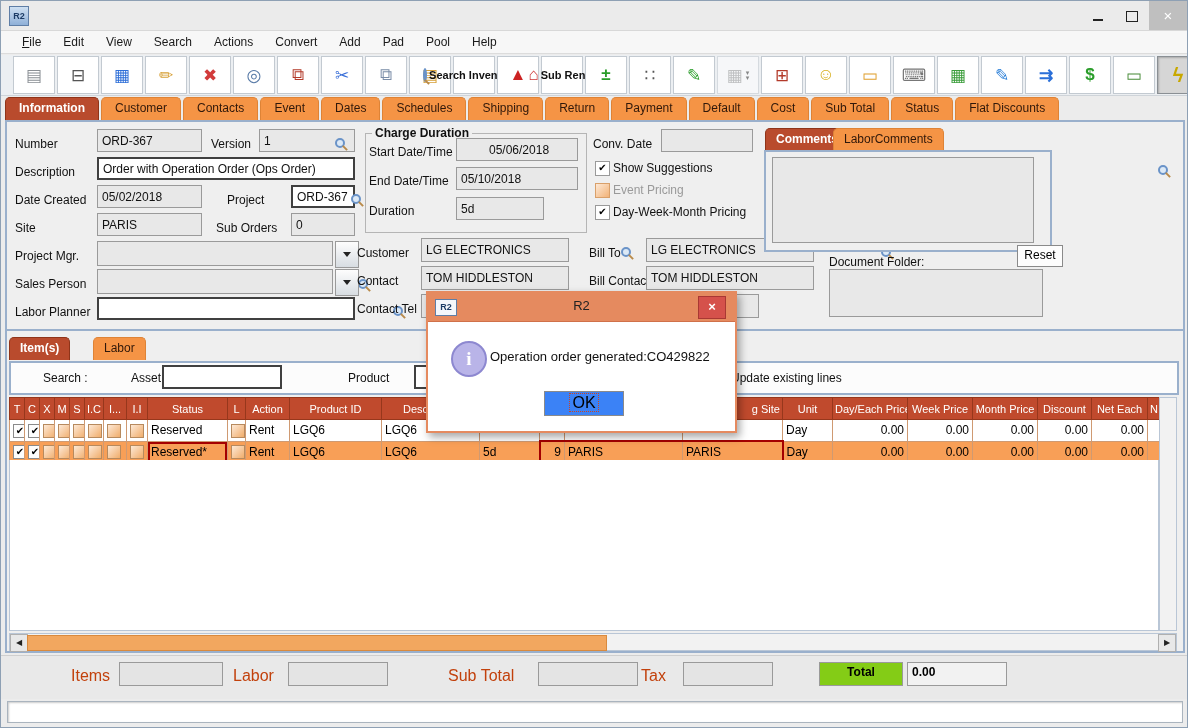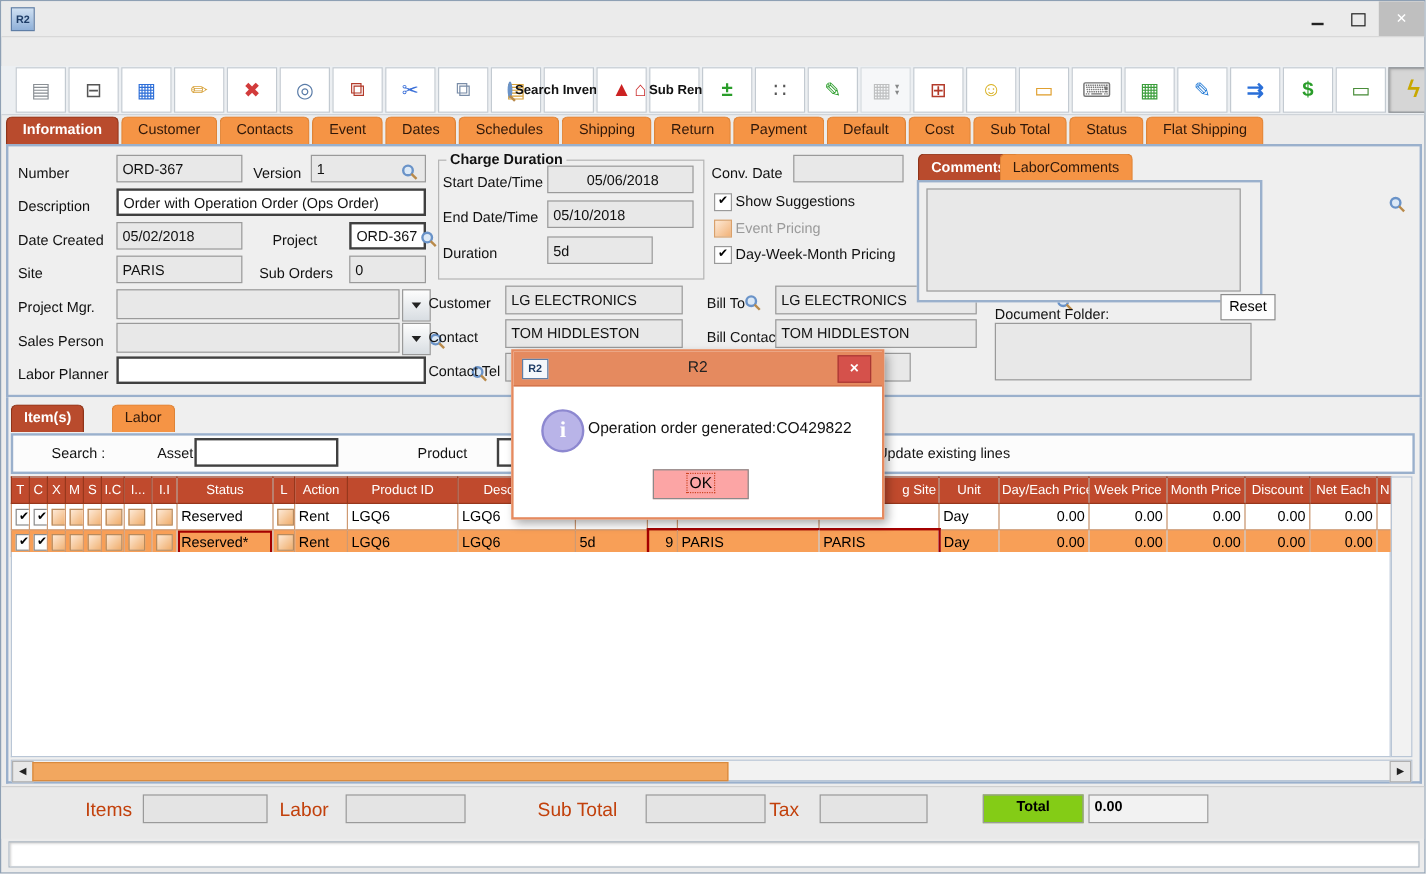--- a/index.html
+++ b/index.html
@@ -78,37 +78,49 @@
   .tot-box{position:absolute;width:100px;height:24px;background:#e4e4e4;border:1px solid #9a9a9a;font-size:12px;padding:2px 4px;box-sizing:border-box;}
   .statusbar{left:6px;top:700px;width:1176px;height:22px;background:#fff;border:1px solid #aab4be;box-shadow:inset 1px 1px 2px #ccc;}
   
   .dialog{left:425px;top:290px;width:311px;height:142px;background:#fff;border:2px solid #e58a5f;box-shadow:3px 4px 8px rgba(0,0,0,.35);z-index:50;}
   .dlg-title{position:absolute;left:0;top:0;width:100%;height:28px;background:#e58a5f;border-bottom:1px solid #d0714a;}
   .dlg-icon{position:absolute;left:7px;top:6px;width:20px;height:15px;background:#f4f7fb;border:1px solid #5f7ea6;color:#1d3c66;font-size:9px;font-weight:bold;text-align:center;line-height:14px;}
   .dlg-title-text{position:absolute;left:0;top:5px;width:100%;text-align:center;font-size:13px;color:#222;}
   .dlg-close{position:absolute;right:9px;top:3px;width:26px;height:21px;background:#d5514b;border:1px solid #a93833;color:#fff;font-size:13px;font-weight:bold;text-align:center;line-height:20px;}
   .info-icon{position:absolute;left:23px;top:48px;width:32px;height:32px;border-radius:50%;background:#b9b4e8;border:2px solid #8d88d0;color:#fff;font-family:"Liberation Serif",serif;font-weight:bold;font-size:19px;text-align:center;line-height:31px;}
   .dlg-msg{position:absolute;left:62px;top:56px;font-size:13px;color:#111;white-space:nowrap;}
-  .ok-btn{position:absolute;left:116px;top:98px;width:78px;height:23px;background:#fca5a5;border:1px solid #8a8a8a;text-align:center;font-size:13px;line-height:21px;}
+  .ok-btn{position:absolute;left:116px;top:98px;width:78px;height:23px;background:#3b82f6;border:1px solid #8a8a8a;text-align:center;font-size:16px;line-height:21px;}
   .ok-btn span{outline:1px dotted #cc4422;padding:0 2px;}
 </style>
 </head>
 <body>
 
 <div class="win">
 
   
   <div class="abs titlebar">
     <div class="abs app-icon">R2</div>
     <div class="abs win-btn win-min"><i></i></div>
     <div class="abs win-btn win-max"><i></i></div>
     <div class="abs win-btn win-close">×</div>
   </div>
 
   
+  <div class="abs menubar">
+    <span class="menu-item">File</span>
+    <span class="menu-item">Edit</span>
+    <span class="menu-item">View</span>
+    <span class="menu-item">Search</span>
+    <span class="menu-item">Actions</span>
+    <span class="menu-item">Convert</span>
+    <span class="menu-item">Add</span>
+    <span class="menu-item">Pad</span>
+    <span class="menu-item">Pool</span>
+    <span class="menu-item">Help</span>
+  </div>
 
   
   <div class="abs toolbar">
     <div class="tb">
         <span style="color:#8a8f94">▤</span>
       </div>
     <div class="tb">
         <span style="color:#555">⊟</span>
       </div>
     <div class="tb-gap"></div>
@@ -215,21 +227,21 @@
     <div class="tab">Event</div>
     <div class="tab">Dates</div>
     <div class="tab">Schedules</div>
     <div class="tab">Shipping</div>
     <div class="tab">Return</div>
     <div class="tab">Payment</div>
     <div class="tab">Default</div>
     <div class="tab">Cost</div>
     <div class="tab">Sub Total</div>
     <div class="tab">Status</div>
-    <div class="tab">Flat Shipping</div>
+    <div class="tab">Flat Discounts</div>
   </div>
 
   
   <div class="abs form-panel"></div>
 
   <span class="flabel" style="left:14px;top:136px">Number</span>
   <input class="ro abs" style="left: 96px; top: 128px; width: 105px; height: 23px;" readonly="" value="ORD-367">
   <span class="flabel" style="left:210px;top:136px">Version</span>
   <input class="ro abs" style="left: 258px; top: 128px; width: 96px; height: 23px;" readonly="" value="1">
   <span class="mag abs" style="left:334px;top:133px"></span>

